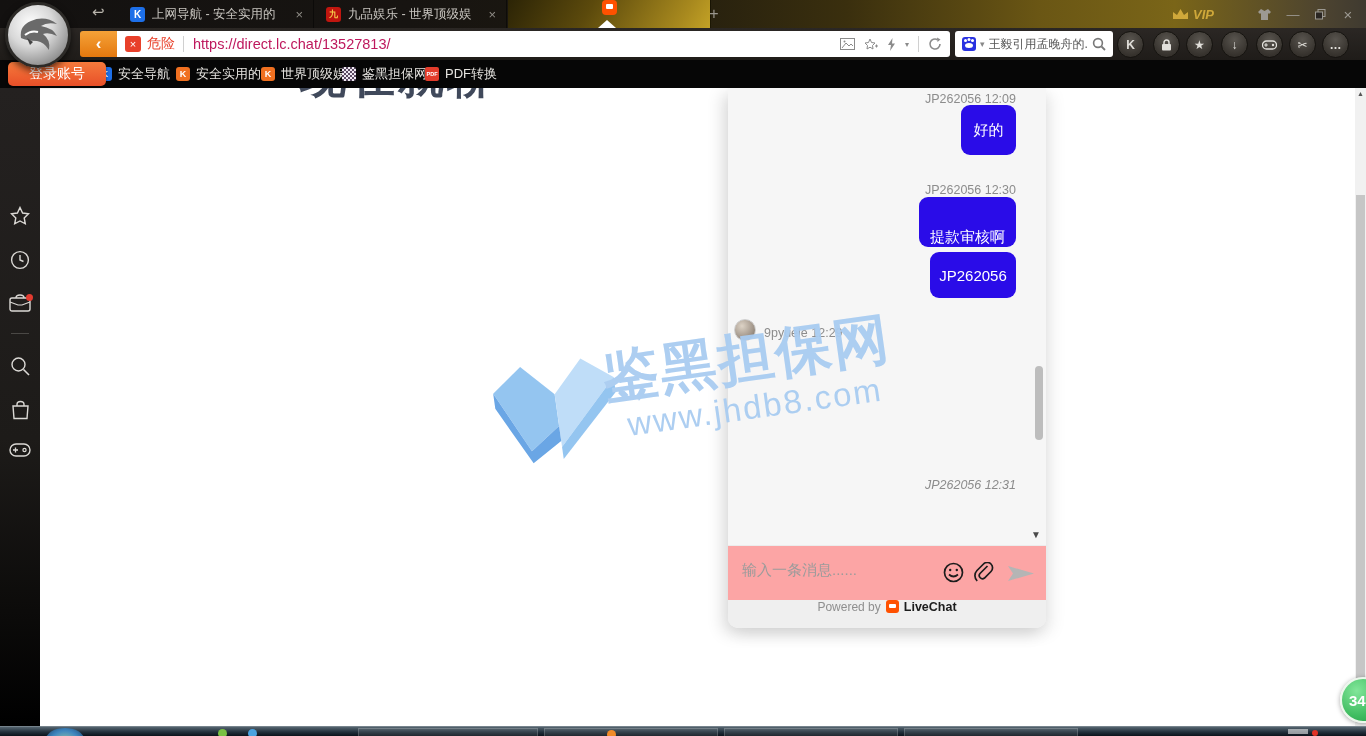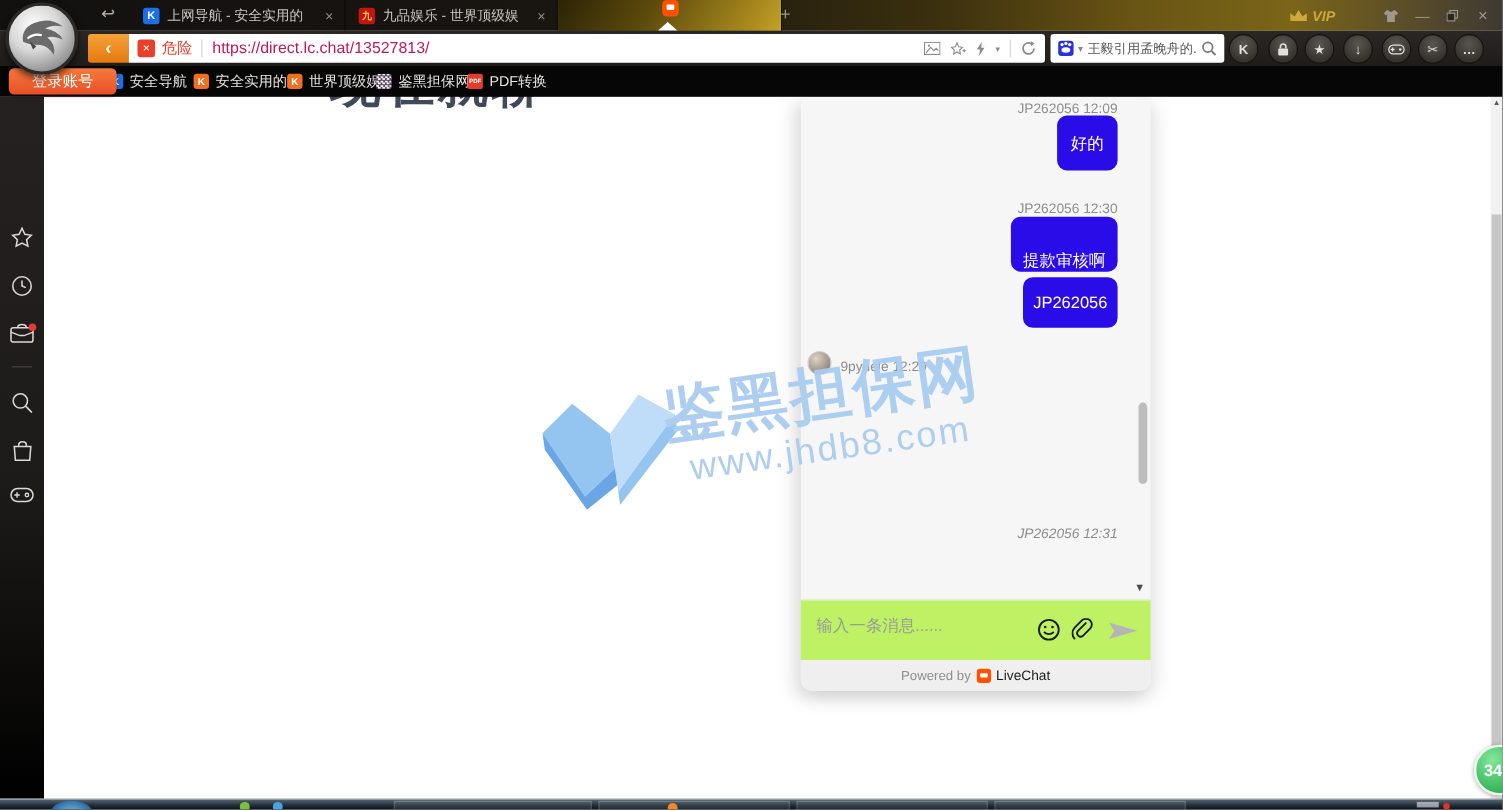--- a/index.html
+++ b/index.html
@@ -87,31 +87,31 @@
     border-radius:0 0 10px 10px;box-shadow:-6px 6px 16px rgba(0,0,0,.13),6px 6px 16px rgba(0,0,0,.08);}
   .msg-meta{position:absolute;color:#8c8c8c;font-size:12.5px;white-space:nowrap;z-index:9;}
   .bubble{position:absolute;background:#2a0ce8;color:#fff;border-radius:9px;font-size:15px;
     display:flex;align-items:center;justify-content:center;white-space:nowrap;z-index:9;}
   .agent-bubble{position:absolute;left:33px;top:262px;width:208px;background:#fff;border-radius:9px;
     padding:11px 12px;color:#484848;font-size:14.5px;line-height:1.55;z-index:9;box-shadow:0 1px 2px rgba(0,0,0,.06);}
   .avatar{position:absolute;left:6px;top:231px;width:20px;height:20px;border-radius:50%;z-index:7;
     background:radial-gradient(circle at 35% 30%,#ddd3c6,#a2968a 60%,#6e655a);border:1px solid #cfcfcf;}
   .scrolldown{position:absolute;right:5px;top:441px;color:#4a4a4a;font-size:10px;z-index:10;}
   .chat-thumb{position:absolute;right:3px;top:278px;width:8px;height:74px;background:#bdbdbd;border-radius:4px;z-index:10;}
-  .chat-input{position:absolute;left:0;top:457px;width:318px;height:55px;background:#bef264;border-top:1px solid #ececec;box-sizing:border-box;z-index:10;}
+  .chat-input{position:absolute;left:0;top:457px;width:318px;height:55px;background:#fca5a5;border-top:1px solid #ececec;box-sizing:border-box;z-index:10;}
   .chat-input input{position:absolute;left:12px;top:14px;width:180px;border:none;outline:none;font-size:15px;
     color:#444;font-family:inherit;background:transparent;}
   .chat-input input::placeholder{color:#9b9b9b;}
   .ci-ic{position:absolute;top:16px;}
   .chat-footer{position:absolute;left:0;top:512px;width:318px;height:28px;background:#efefef;border-radius:0 0 10px 10px;
-    display:flex;align-items:center;justify-content:center;gap:5px;z-index:10;}
+    display:flex;justify-content:center;gap:5px;z-index:10;}
   .pb-txt{color:#8f8f8f;font-size:12px;}
   .lc-mark{width:13px;height:13px;background:#ff5100;border-radius:3px;position:relative;flex:none;}
   .lc-mark::after{content:"";position:absolute;left:3px;top:4px;width:7px;height:4px;background:#fff;border-radius:1px;}
-  .lc-txt{color:#1d1d1d;font-size:12.5px;font-weight:normal;}
+  .lc-txt{color:#1d1d1d;font-size:12.5px;font-weight:bold;}
   
   .pg-scroll{position:absolute;right:0;top:88px;width:11px;height:638px;background:#f1f1f1;z-index:15;}
   .pg-up{position:absolute;top:2px;left:0;width:11px;text-align:center;color:#555;font-size:7px;}
   .pg-thumb{position:absolute;left:1px;top:107px;width:9px;height:525px;background:#c6c6c6;}
   
   .notif-badge{position:absolute;left:1340px;top:677px;width:46px;height:46px;border-radius:50%;z-index:40;
     background:radial-gradient(circle at 35% 28%,#82e69a,#3fbc60 62%,#289a4b);border:2px solid #ecf7ec;
     color:#fff;font-weight:bold;font-size:15px;display:flex;align-items:center;box-sizing:border-box;
     padding-left:7px;box-shadow:0 1px 5px rgba(0,0,0,.35);}
   

